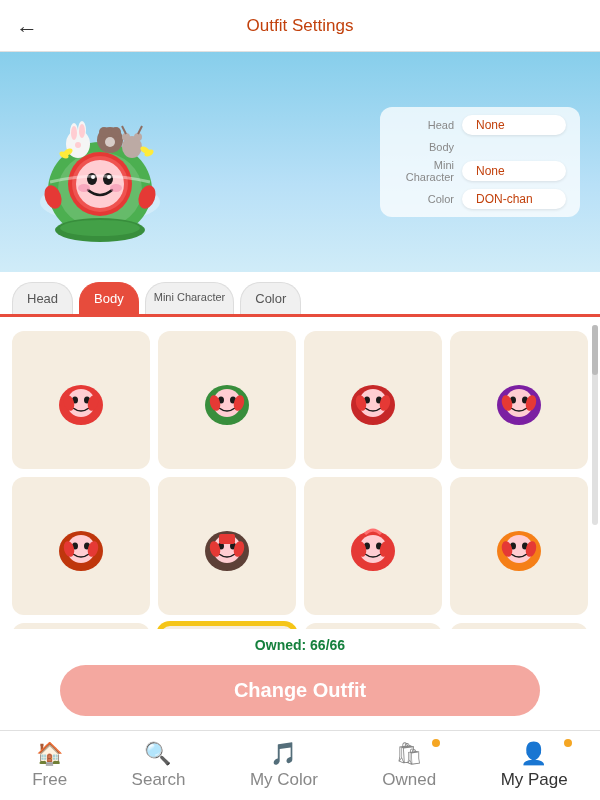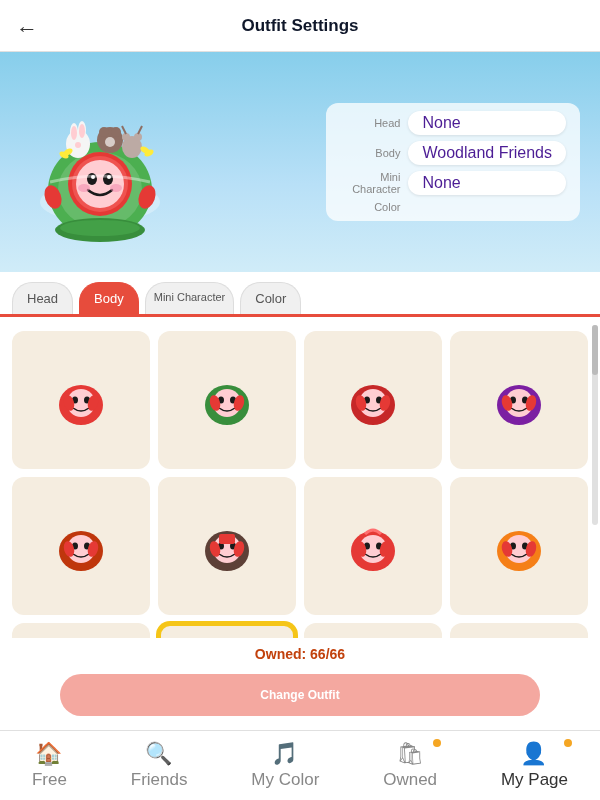--- a/index.html
+++ b/index.html
@@ -26,22 +26,22 @@
       position: absolute;
       left: 16px;
       font-size: 22px;
       color: #333;
       cursor: pointer;
       background: none;
       border: none;
     }
     .header-title {
       font-size: 17px;
-      font-weight: 700;
-      color: #0f172a;
+      font-weight: 400;
+      color: #c2410c;
     }
 
     
     .banner {
       background: linear-gradient(180deg, #87CEEB 0%, #b8e0f7 60%, #d0ecf8 100%);
       height: 220px;
       display: flex;
       align-items: center;
       justify-content: space-between;
       padding: 10px 20px;
@@ -78,22 +78,22 @@
     .info-label {
       font-size: 11px;
       color: #888;
       width: 60px;
       text-align: right;
     }
     .info-value {
       background: #fff;
       border-radius: 20px;
       padding: 3px 14px;
-      font-size: 16px;
-      color: #4c1d95;
+      font-size: 12px;
+      color: #c2410c;
       flex: 1;
       box-shadow: 0 1px 3px rgba(0,0,0,0.1);
     }
 
     
     .tabs-container {
       background: #fff;
       padding: 10px 12px 0;
       border-bottom: 3px solid #e74c3c;
       display: flex;
@@ -167,38 +167,38 @@
       border-radius: 3px;
       position: absolute;
       top: 0;
     }
 
     
     .owned-label {
       text-align: center;
       font-size: 14px;
       font-weight: 600;
-      color: #c2410c;
+      color: #15803d;
       padding: 8px 0 6px;
       background: #fff;
     }
 
     
     .change-btn-container {
       background: #fff;
       padding: 6px 60px 14px;
     }
     .change-btn {
       width: 100%;
       padding: 14px;
       background: #f4a8a0;
       color: #fff;
       border: none;
       border-radius: 30px;
-      font-size: 12px;
+      font-size: 20px;
       font-weight: 600;
       cursor: pointer;
     }
 
     
     .bottom-nav {
       position: absolute;
       bottom: 0;
       left: 0;
       right: 0;
@@ -315,28 +315,28 @@
       </svg>
     </div>
 
     <div class="info-panel">
       <div class="info-row">
         <span class="info-label">Head</span>
         <span class="info-value">None</span>
       </div>
       <div class="info-row">
         <span class="info-label">Body</span>
-        <span class="info-value">Woodland Friends</span>
       </div>
       <div class="info-row">
         <span class="info-label">Mini Character</span>
         <span class="info-value">None</span>
       </div>
       <div class="info-row">
         <span class="info-label">Color</span>
+        <span class="info-value">DON-chan</span>
       </div>
     </div>
   </div>
 
   <div class="tabs-container">
     <div class="tab">Head</div>
     <div class="tab active">Body</div>
     <div class="tab" style="font-size:11px; padding: 8px 8px;">Mini Character</div>
     <div class="tab">Color</div>
   </div>
@@ -463,21 +463,21 @@
 
 </div>
 
 <div class="bottom-nav">
   <div class="nav-item">
     <span class="nav-icon">🏠</span>
     <span class="nav-label">Free</span>
   </div>
   <div class="nav-item">
     <span class="nav-icon">🔍</span>
-    <span class="nav-label">Friends</span>
+    <span class="nav-label">Search</span>
   </div>
   <div class="nav-item">
     <span class="nav-icon">🎵</span>
     <span class="nav-label">My Color</span>
   </div>
   <div class="nav-item" style="position:relative;">
     <span class="nav-icon">🛍</span>
     <span class="nav-dot"></span>
     <span class="nav-label">Owned</span>
   </div>

